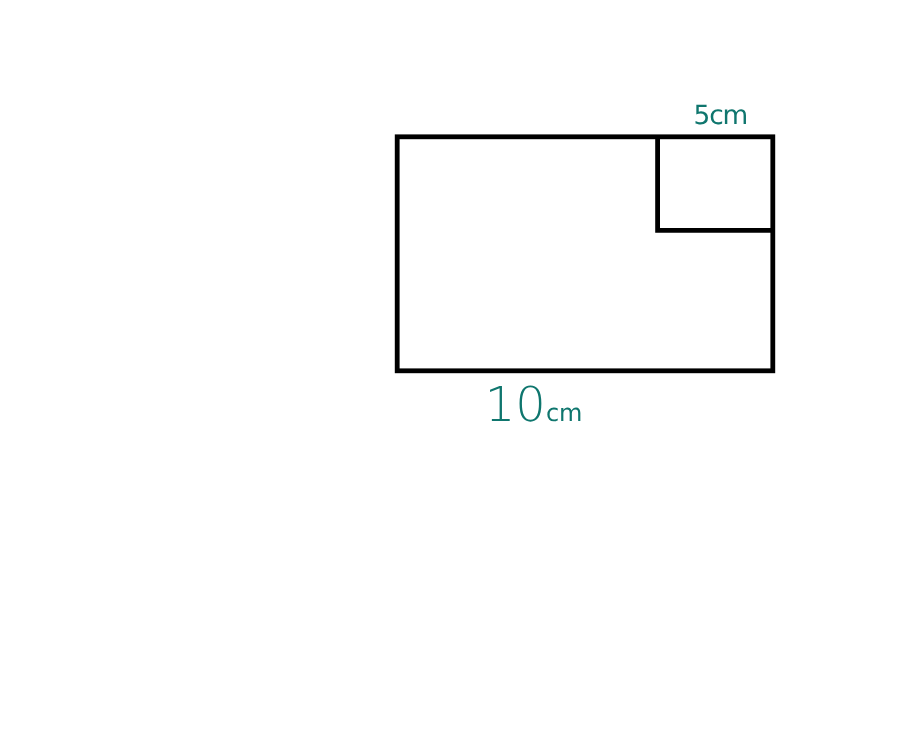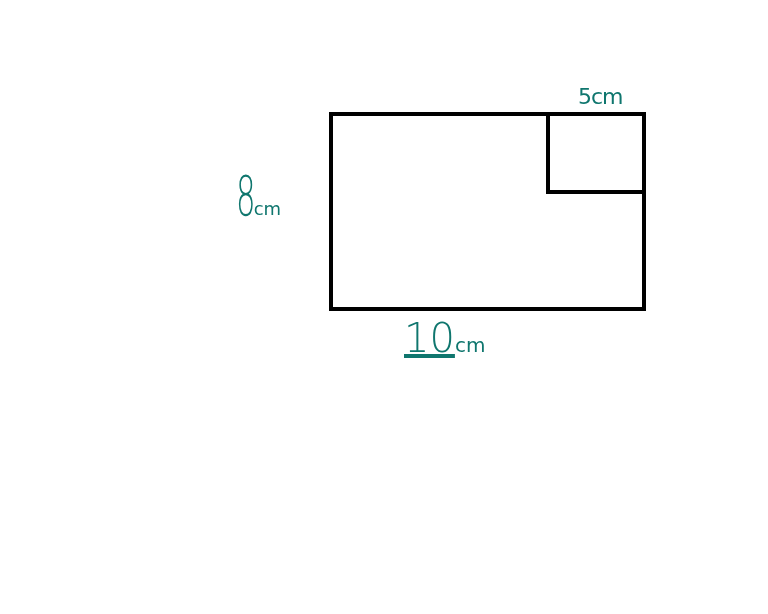--- a/index.html
+++ b/index.html
@@ -12,38 +12,35 @@
       font-family: "DejaVu Sans", sans-serif;
       font-weight: normal;
       white-space: nowrap;
       line-height: 1;
     }
     .lbl-top { left: 578px; top: 86px; font-size: 22px; letter-spacing: -1px; }
     .lbl-left { left: 236px; top: 168px; font-size: 22px; }
     .lbl-left .big { font-size: 56px; font-weight: 200; display: inline-block; transform: scaleX(0.55); transform-origin: left bottom; margin-right: -18px; }
     .lbl-left .unit { font-size: 18px; }
     .lbl-bottom { left: 404px; top: 318px; }
-    .lbl-bottom .big { font-size: 40px; font-weight: 200; text-decoration: underline; }
+    .lbl-bottom .big { font-size: 40px; font-weight: 200; }
     .lbl-bottom .unit { font-size: 20px; }
   </style>
 </head>
 <body>
 
 <div class="canvas">
   <svg width="768" height="614" viewBox="0 0 768 614">
 
     <rect x="331" y="114" width="313" height="195" fill="none" stroke="#000" stroke-width="4"></rect>
 
     <polyline points="548,114 548,192 644,192" fill="none" stroke="#000" stroke-width="4"></polyline>
   </svg>
 
   <div class="label lbl-top">
     <span>5cm</span>
   </div>
 
-  <div class="label lbl-left">
-    <span class="big">8</span><span class="unit">cm</span>
-  </div>
 
   <div class="label lbl-bottom">
     <span class="big">10</span><span class="unit">cm</span>
   </div>
 </div>
 
 </body></html>

